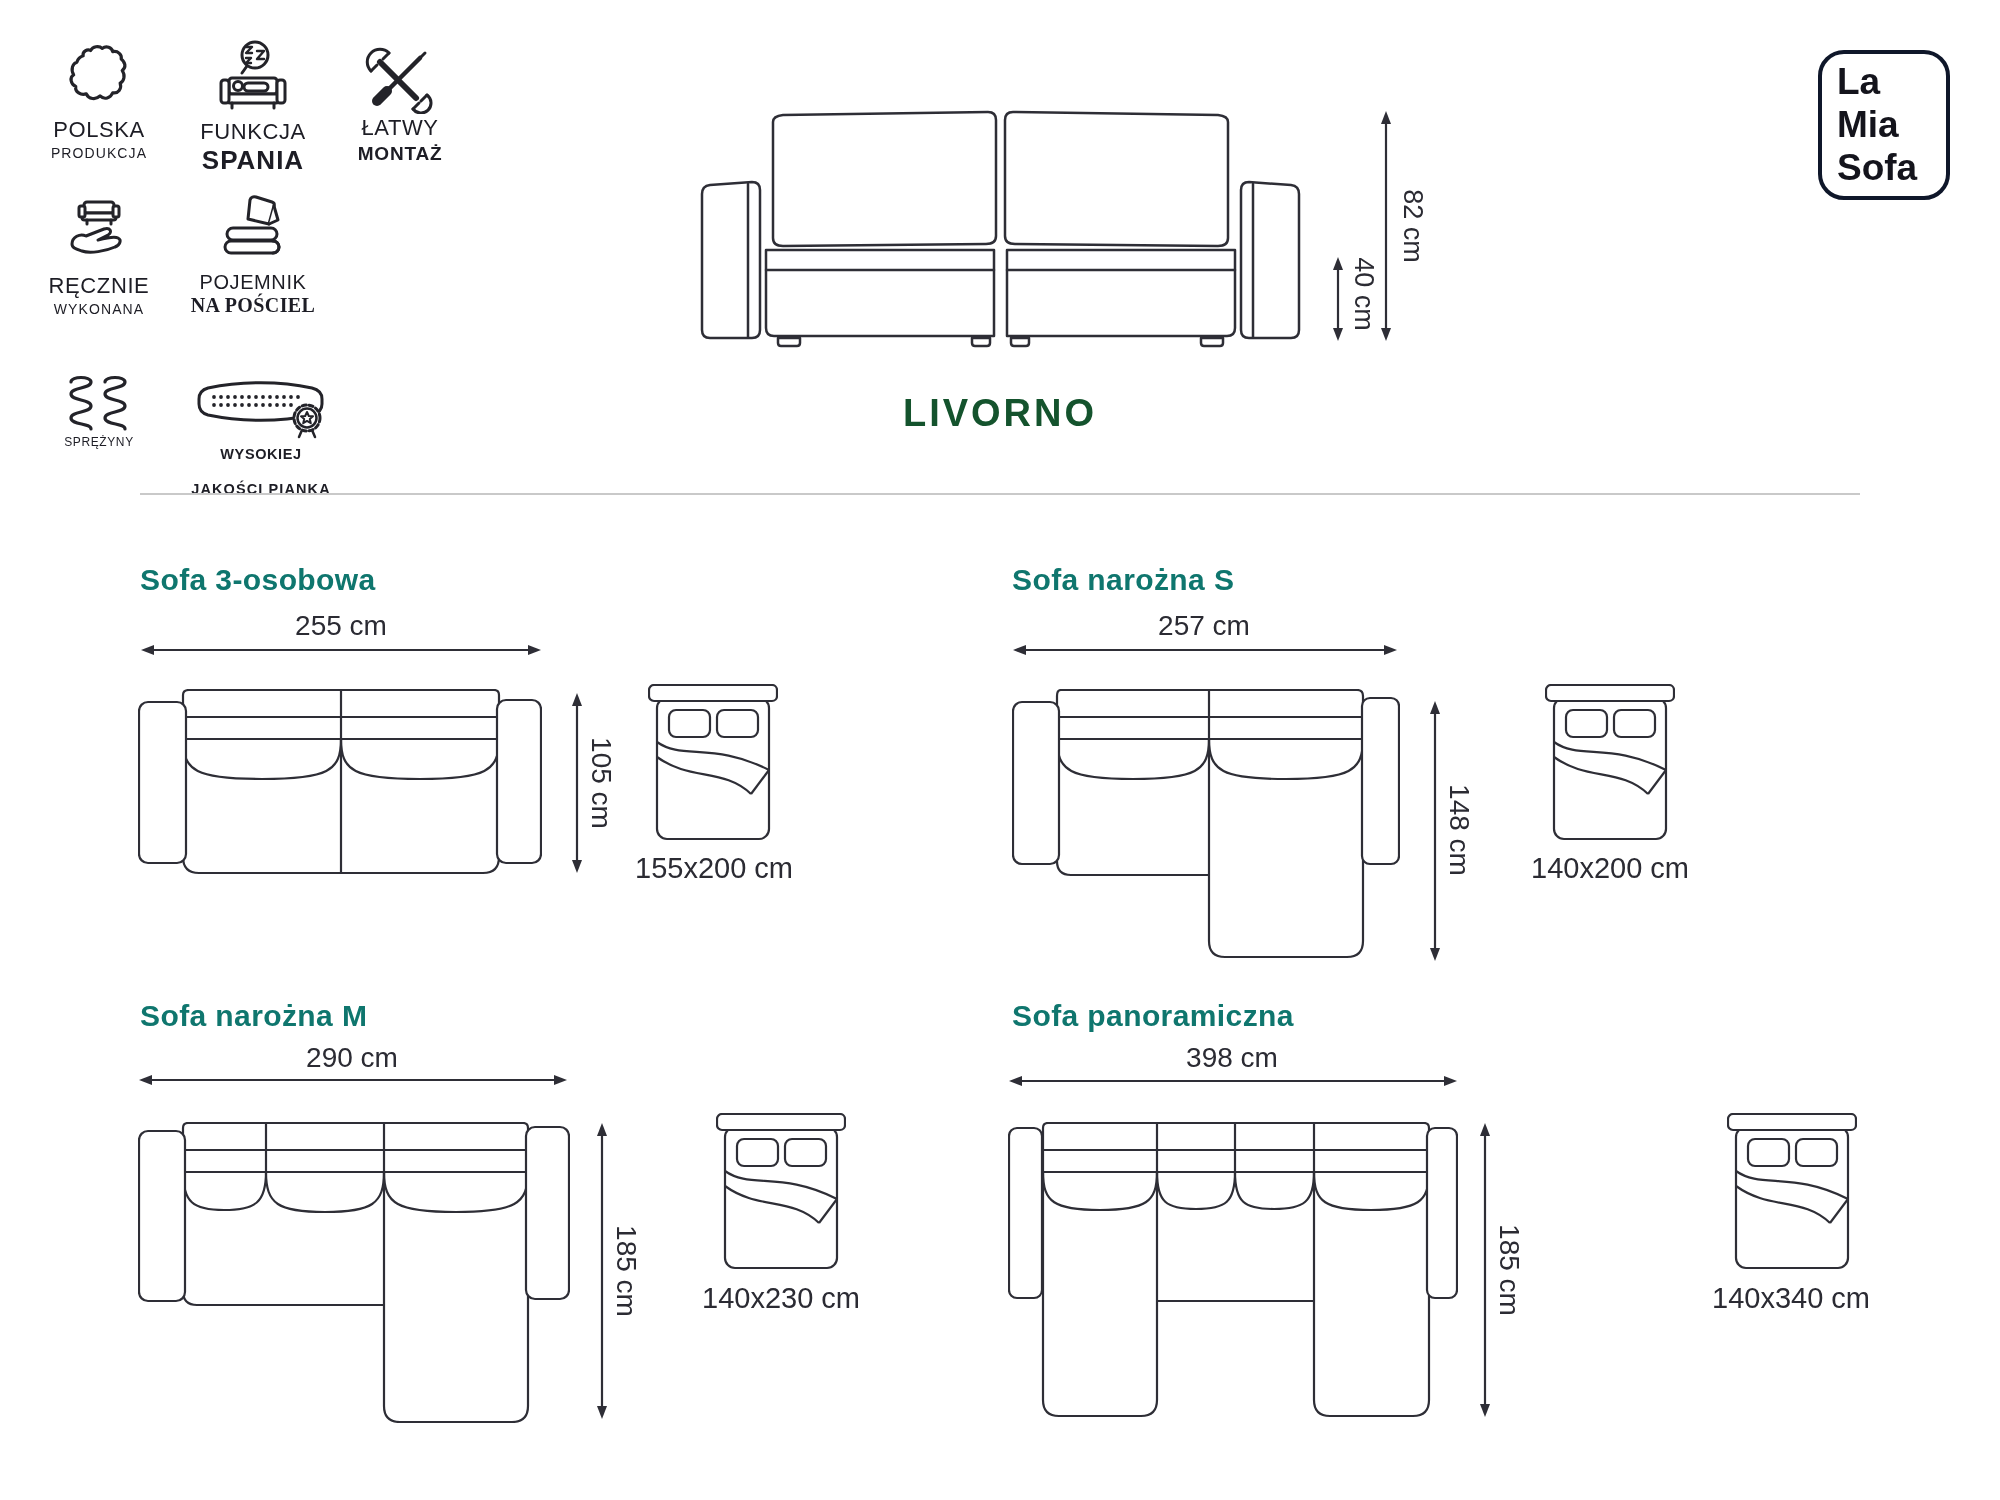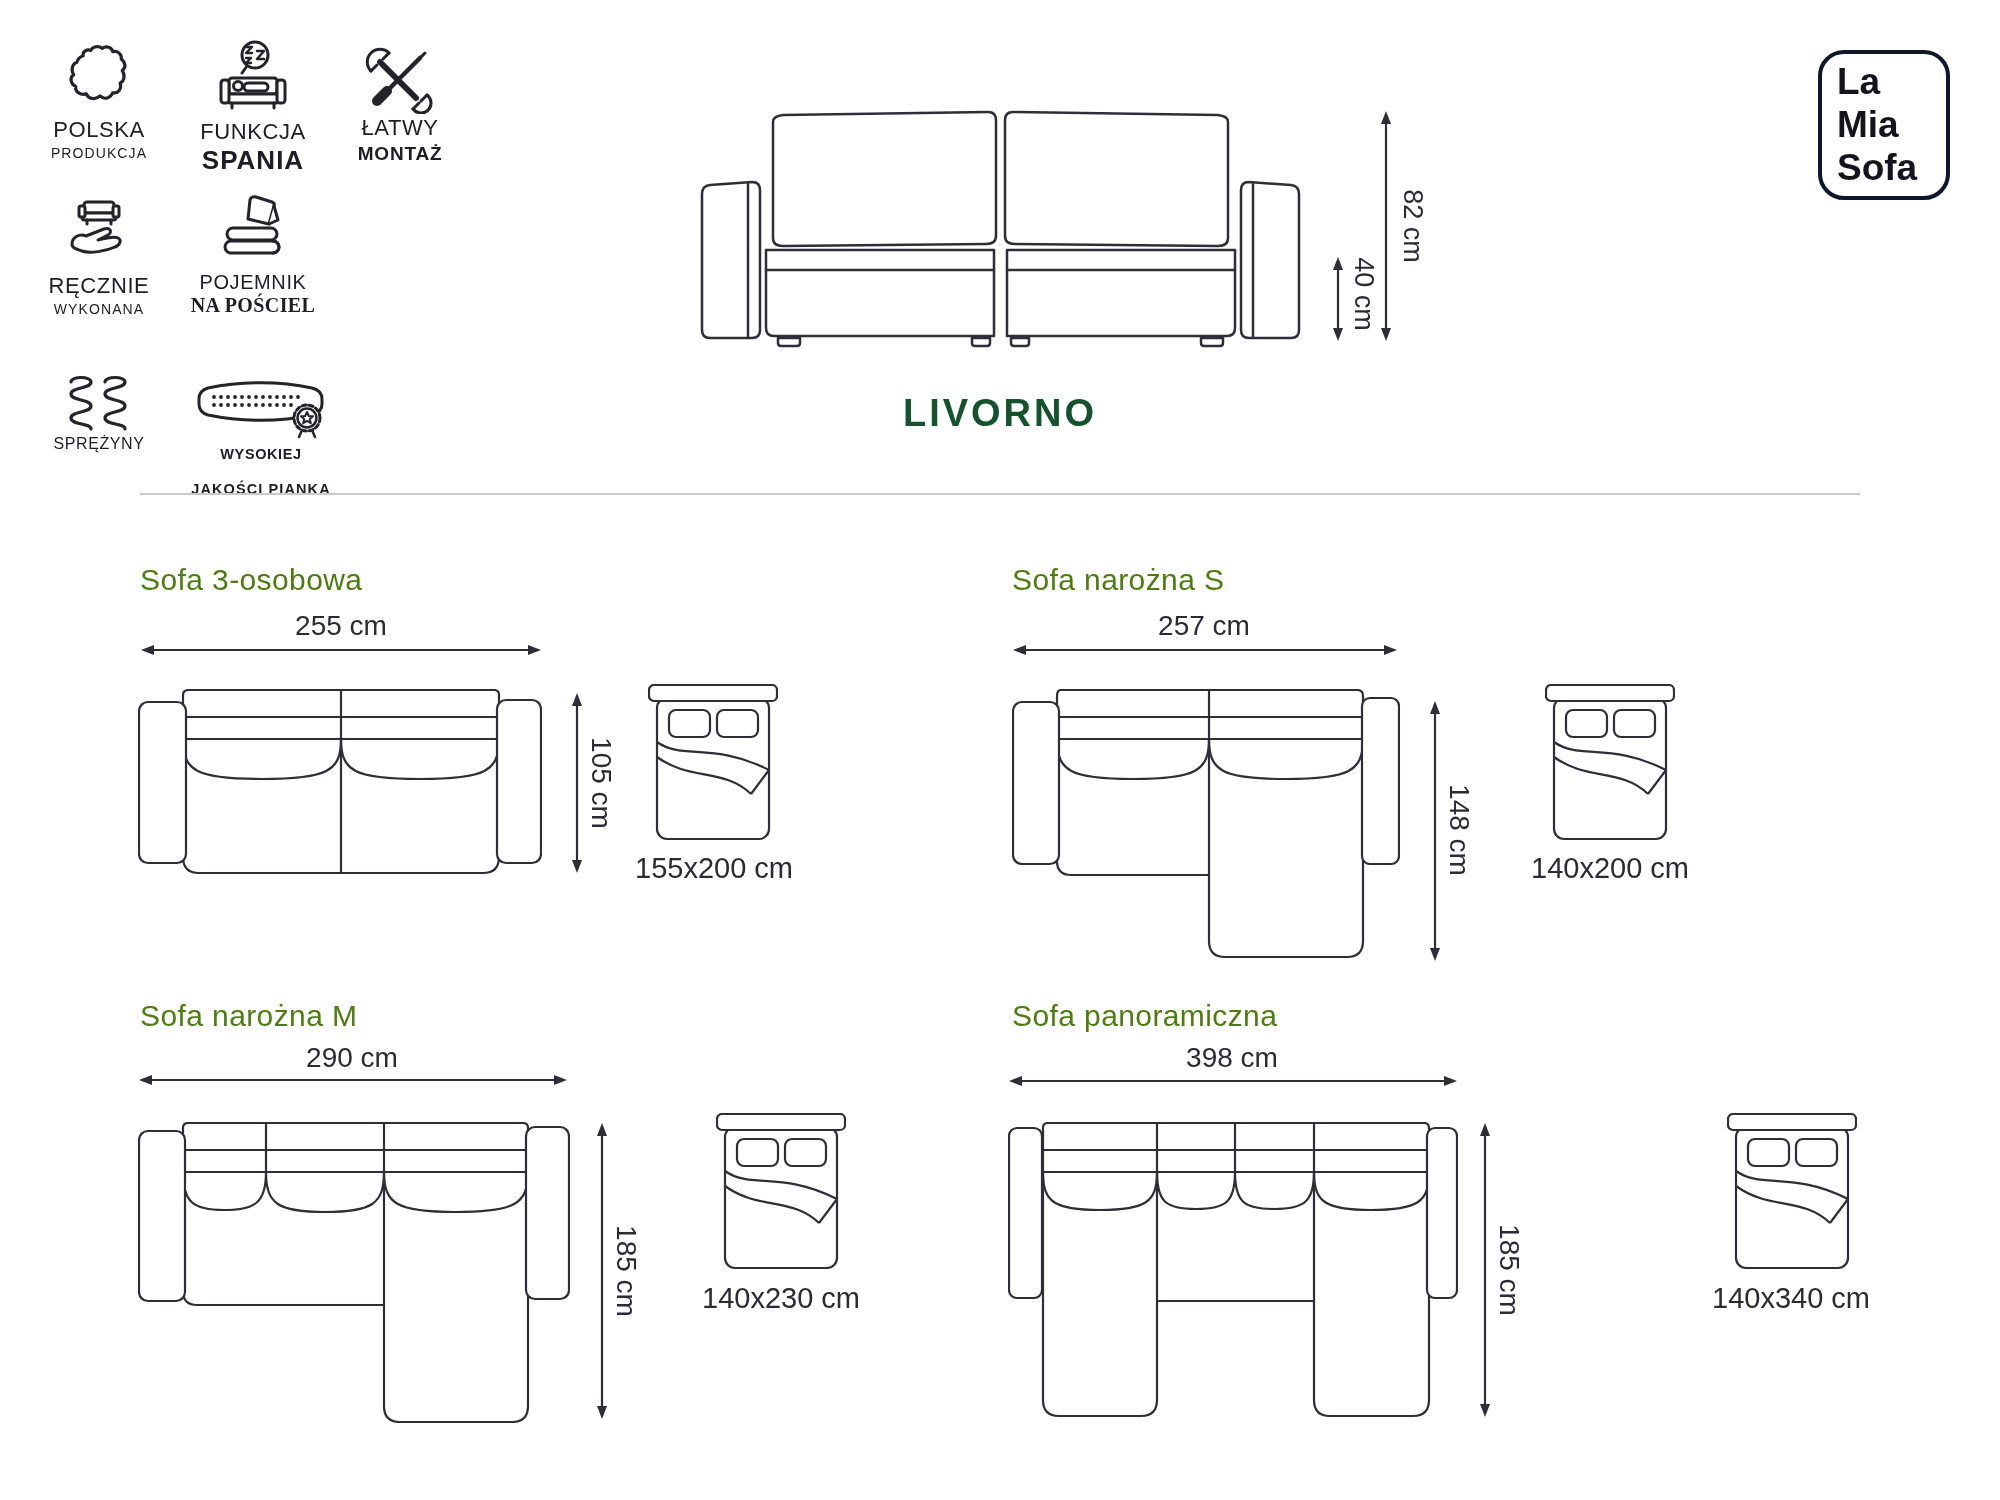--- a/index.html
+++ b/index.html
@@ -9,26 +9,26 @@
   svg{display:block;}
   
   .feat{position:absolute;text-align:center;color:#1d1d25;}
   .feat svg{margin:0 auto;}
   .l1{font-weight:400;font-size:22px;letter-spacing:.6px;margin-top:1px;}
   .l2{font-size:14px;letter-spacing:1.1px;margin-top:2px;}
   .f2 .l2{font-size:26px;font-weight:700;letter-spacing:1px;margin-top:0;}
   .f3 .l2{font-size:19px;font-weight:600;letter-spacing:.8px;}
   .f5 .l1{font-size:20px;}
   .f5 .l2{font-size:20px;font-weight:700;margin-top:0;letter-spacing:.4px;font-family:Liberation Serif, serif;}
-  .f6 .l1{font-size:16px;}
+  .f6 .l1{font-size:12px;}
   .f7 .l1{font-size:14.5px;margin-top:6px;font-weight:700;}
   .f7 .l2{font-size:14.5px;font-weight:700;margin-top:19px;}
   
   .product-title{position:absolute;transform:translateX(-50%);font-size:38px;font-weight:600;letter-spacing:3px;color:#14532d;white-space:nowrap;}
-  .sec-title{position:absolute;font-size:30px;font-weight:400;color:#4d7c0f;letter-spacing:.4px;white-space:nowrap;}
+  .sec-title{position:absolute;font-size:30px;font-weight:700;color:#0f766e;letter-spacing:.4px;white-space:nowrap;}
   .dim{position:absolute;font-size:28px;color:#2b2b33;white-space:nowrap;transform:translate(-50%,-50%);}
   .dim.rot{transform:translate(-50%,-50%) rotate(90deg);}
   .bedlabel{font-size:29px;}
   .divider{position:absolute;background:#c9c9c9;height:2px;}
   
   .logo{position:absolute;left:1818px;top:50px;width:132px;height:150px;border:4px solid #0f172a;
         border-radius:26px;box-sizing:border-box;padding:6px 0 0 15px;background:#fff;}
   .logo .line{font-size:37px;font-weight:700;line-height:43px;color:#14141c;}
 </style>
 </head>

